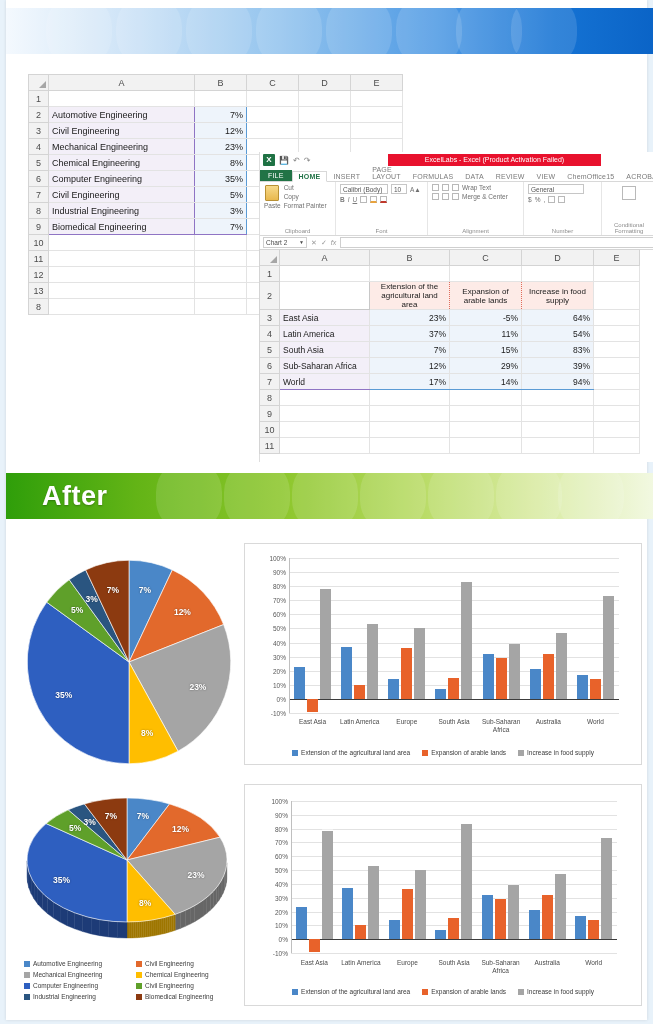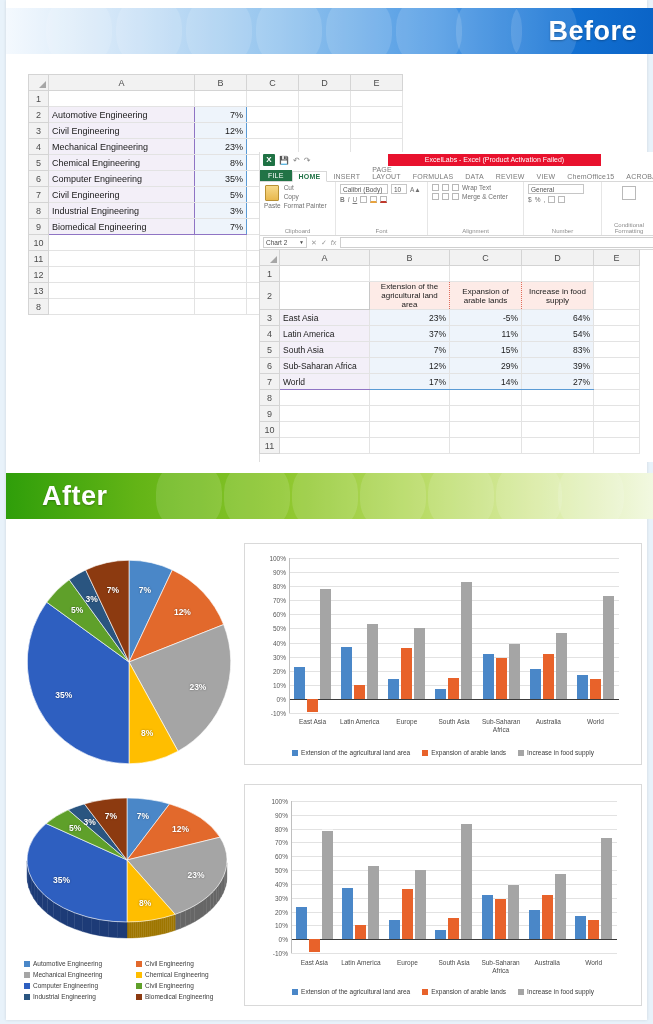--- a/index.html
+++ b/index.html
@@ -114,21 +114,20 @@
     <div class="blob-wrap">
       <i style="left:40px"></i>
           <i style="left:110px"></i>
           <i style="left:180px"></i>
       <i style="left:250px"></i>
           <i style="left:320px"></i>
           <i style="left:390px"></i>
       <i style="left:450px"></i>
           <i style="left:505px"></i>
     </div>
-    <div class="label">Before</div>
   </div>
 
   <div class="sheet" id="outer-sheet">
     <table>
       <tbody>
             <tr>
         <th class="corner"></th>
         <th class="colhead c-a">A</th>
         <th class="colhead c-b">B</th>
         <th class="colhead c-c">C</th>
@@ -414,21 +413,21 @@
         <td class="num-cell">12%</td>
         <td class="num-cell">29%</td>
         <td class="num-cell">39%</td>
         <td></td>
       </tr>
       <tr>
         <td class="rowhead">7</td>
         <td class="reg-cell" style="border-bottom:1px solid #8f74c4">World</td>
         <td class="num-cell" style="border-bottom:1px solid #5b9bd5">17%</td>
         <td class="num-cell" style="border-bottom:1px solid #5b9bd5">14%</td>
-        <td class="num-cell" style="border-bottom:1px solid #5b9bd5">27%</td>
+        <td class="num-cell" style="border-bottom:1px solid #5b9bd5">94%</td>
         <td></td>
       </tr>
       <tr>
               <td class="rowhead">8</td>
               <td></td>
               <td></td>
               <td></td>
               <td></td>
               <td></td>
             </tr>

